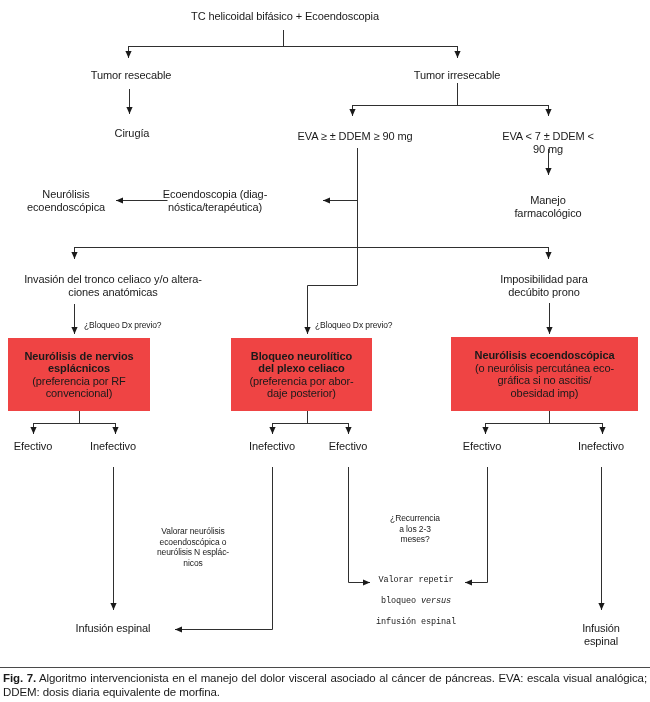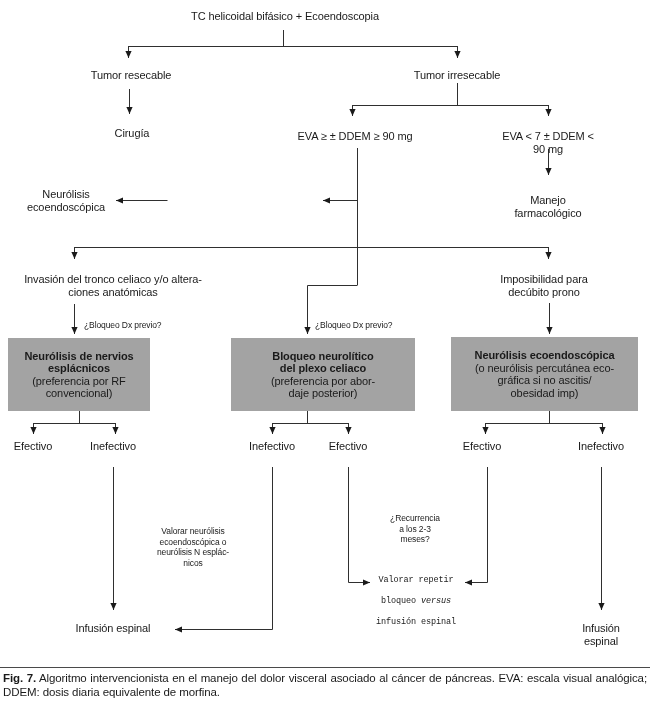--- a/index.html
+++ b/index.html
@@ -8,21 +8,21 @@
     font-family:"Liberation Sans",sans-serif;color:#1a1a1a;overflow:hidden;
   }
   .lbl{
     position:absolute;font-size:11px;line-height:12.5px;text-align:center;
     white-space:pre-line;transform:translateX(-50%);letter-spacing:-0.1px;color:#1a1a1a;
   }
   .lbl.left{transform:none;text-align:left;}
   .bold{font-weight:normal;}
   .sm{font-size:8.5px;line-height:10.5px;}
   .gbox{
-    position:absolute;background:#a3a3a3;text-align:center;
+    position:absolute;background:#ef4444;text-align:center;
     font-size:11px;line-height:12.5px;letter-spacing:-0.1px;
     display:flex;flex-direction:column;justify-content:center;padding:2px 4px;box-sizing:border-box;
   }
   .gbox .t{font-weight:bold;white-space:pre-line;}
   .gbox .s{white-space:pre-line;}
   svg.conn{position:absolute;left:0;top:0;}
   .caption{
     position:absolute;left:3px;top:671px;width:644px;
     font-size:11.5px;line-height:14px;text-align:justify;letter-spacing:-0.1px;
   }
@@ -83,38 +83,40 @@
 
   <div class="lbl bold" style="left:131px;top:69px;">Tumor resecable</div>
   <div class="lbl bold" style="left:457px;top:69px;">Tumor irresecable</div>
 
   <div class="lbl" style="left:132px;top:127px;">Cirugía</div>
   <div class="lbl" style="left:355px;top:130px;">EVA ≥ ± DDEM ≥ 90 mg</div>
   <div class="lbl" style="left:548px;top:130px;">EVA &lt; 7 ± DDEM &lt; 90 mg</div>
 
   <div class="lbl" style="left:66px;top:188px;">Neurólisis
 ecoendoscópica</div>
+  <div class="lbl" style="left:215px;top:188px;">Ecoendoscopia (diag-
+nóstica/terapéutica)</div>
   <div class="lbl" style="left:548px;top:194px;">Manejo farmacológico</div>
 
   <div class="lbl" style="left:113px;top:273px;">Invasión del tronco celiaco y/o altera-
 ciones anatómicas</div>
   <div class="lbl" style="left:544px;top:273px;">Imposibilidad para
 decúbito prono</div>
 
   <div class="lbl left sm" style="left:84px;top:320px;">¿Bloqueo Dx previo?</div>
   <div class="lbl left sm" style="left:315px;top:320px;">¿Bloqueo Dx previo?</div>
 
   <div class="gbox" style="left:8px;top:338px;width:142px;height:73px;">
     <div class="t">Neurólisis de nervios
 esplácnicos</div>
     <div class="s">(preferencia por RF
 convencional)</div>
   </div>
 
-  <div class="gbox" style="left:231px;top:338px;width:184px;height:73px;">
+  <div class="gbox" style="left:231px;top:338px;width:141px;height:73px;">
     <div class="t">Bloqueo neurolítico
 del plexo celiaco</div>
     <div class="s">(preferencia por abor-
 daje posterior)</div>
   </div>
 
   <div class="gbox" style="left:451px;top:337px;width:187px;height:74px;">
     <div class="t">Neurólisis ecoendoscópica</div>
     <div class="s">(o neurólisis percutánea eco-
 gráfica si no ascitis/

